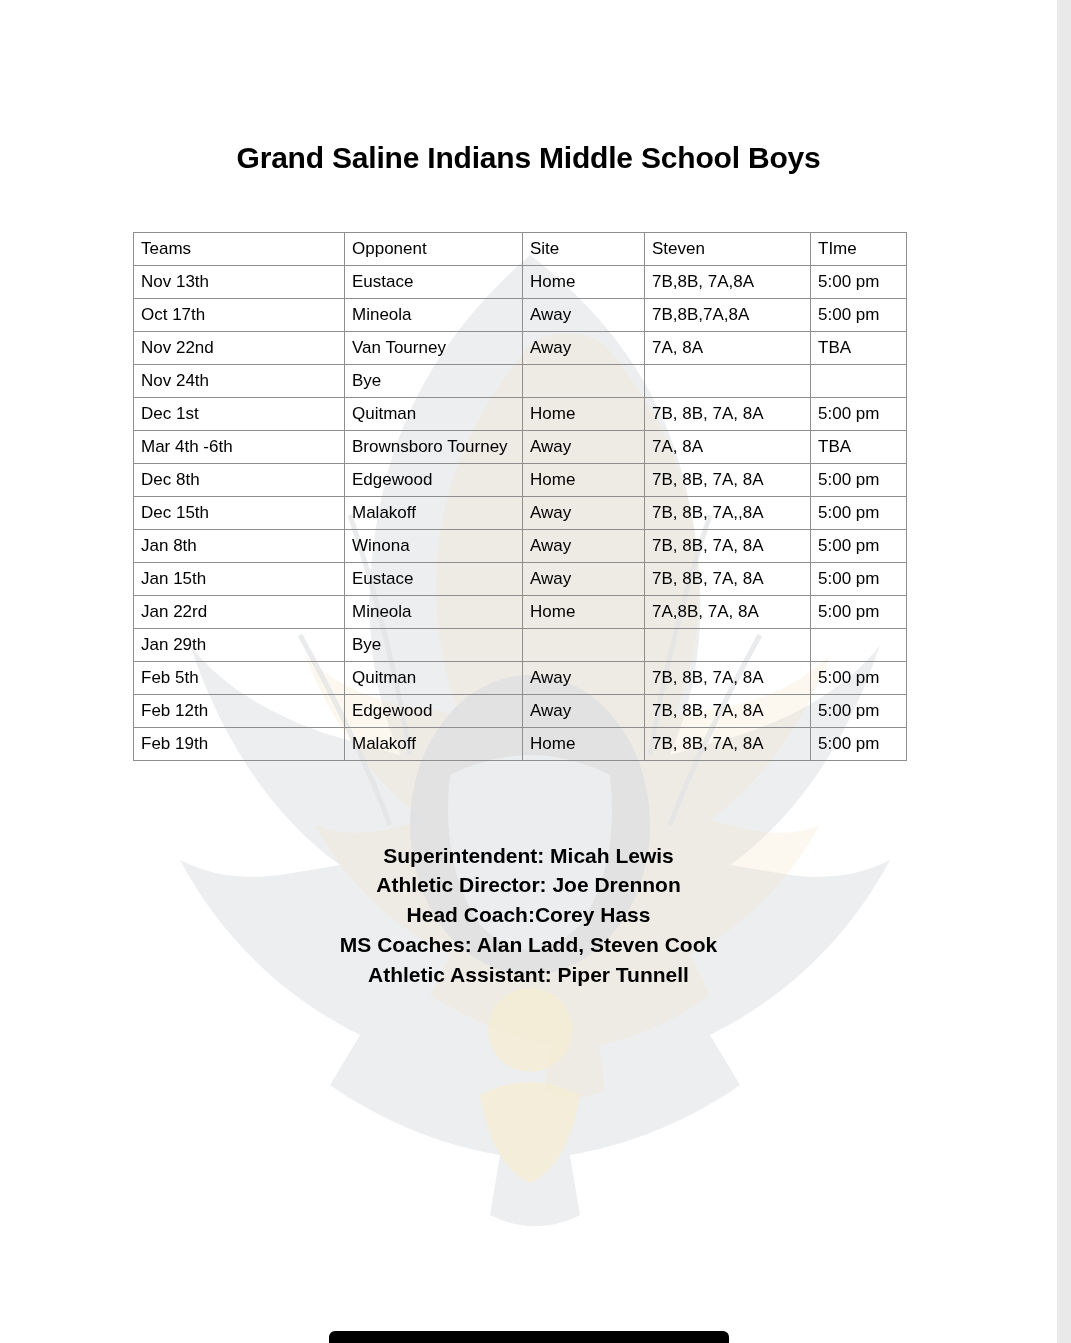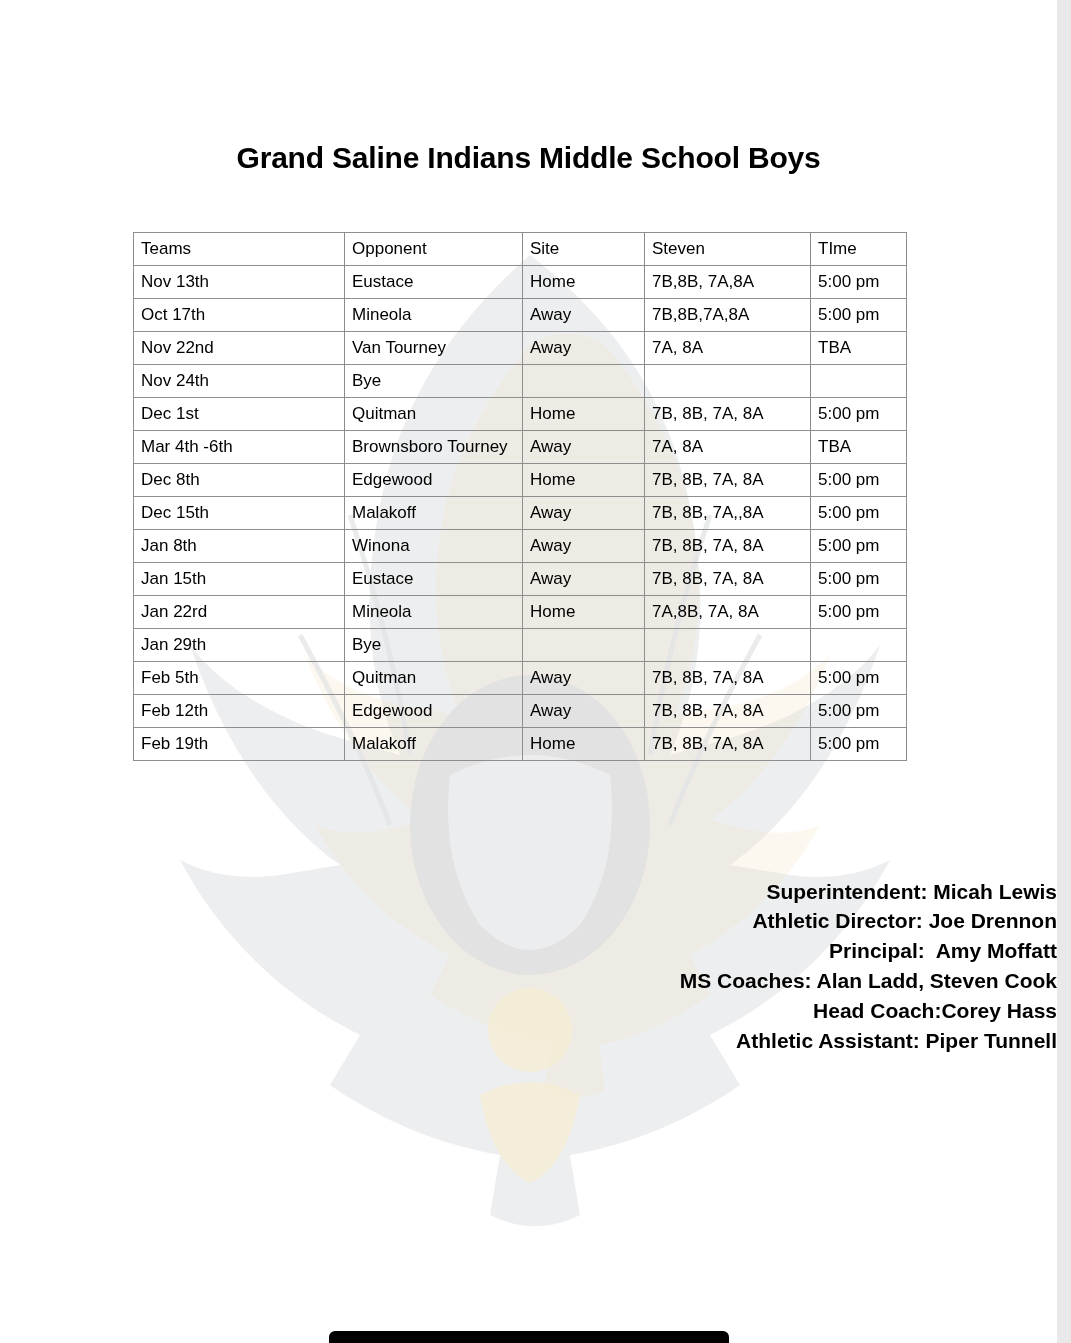--- a/index.html
+++ b/index.html
@@ -75,22 +75,22 @@
   }
   table.schedule col.c-date  { width: 211px; }
   table.schedule col.c-opp   { width: 178px; }
   table.schedule col.c-site  { width: 122px; }
   table.schedule col.c-teams { width: 166px; }
   table.schedule col.c-time  { width: 96px; }
 
   tr.bold td { font-weight: normal; }
 
   .footer {
-    margin-top: 116px;
-    text-align: right;
+    margin-top: 80px;
+    text-align: center;
     font-size: 21px;
     font-weight: bold;
     color: #000;
     line-height: 1.42;
   }
   .footer div { white-space: pre; }
 
   .home-indicator {
     position: absolute;
     left: 50%;
@@ -259,22 +259,21 @@
             <td>Home</td>
             <td>7B, 8B, 7A, 8A</td>
             <td>5:00 pm</td>
           </tr>
         </tbody>
     </table>
 
     <div class="footer">
       <div>Superintendent: Micah Lewis</div>
       <div>Athletic Director: Joe Drennon</div>
-      <div>Principal:  Amy Moffatt</div>
+      <div>Head Coach:Corey Hass</div>
       <div>MS Coaches: Alan Ladd, Steven Cook</div>
-      <div>Head Coach:Corey Hass</div>
       <div>Athletic Assistant: Piper Tunnell</div>
     </div>
   </div>
 
   <div class="home-indicator"></div>
 </div>
 <div class="page-edge"></div>
 
 </body></html>

